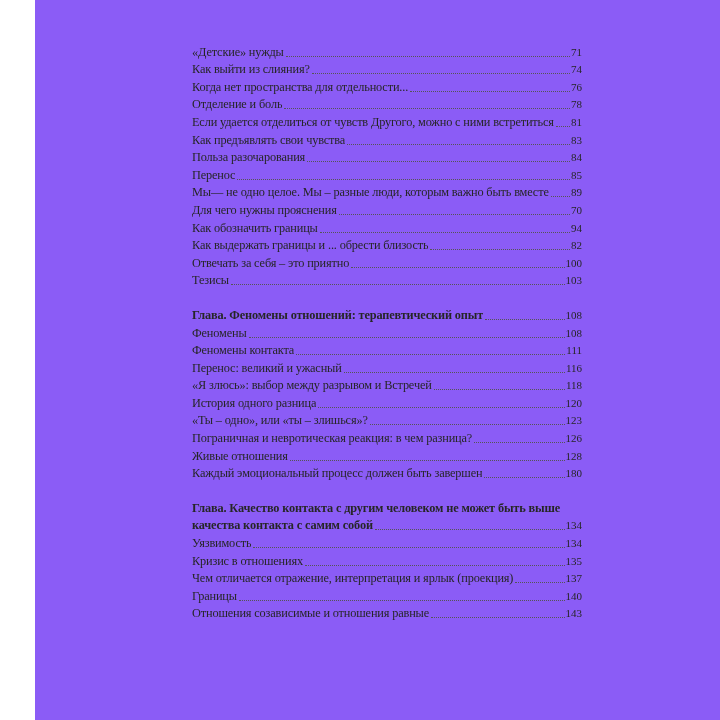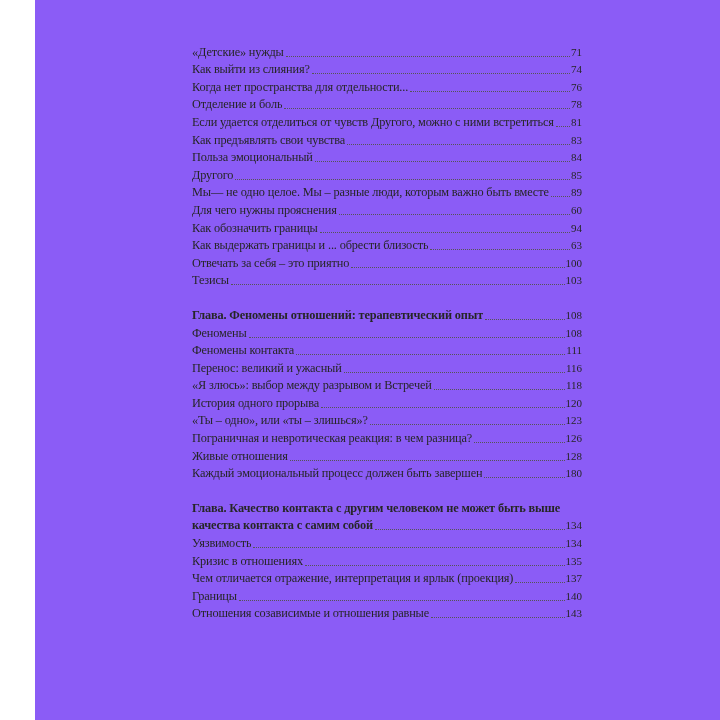--- a/index.html
+++ b/index.html
@@ -90,48 +90,48 @@
           <span class="title">Если удается отделиться от чувств Другого, можно с ними встретиться</span>
           <span class="leader"></span>
           <span class="pagenum">81</span>
         </div>
         <div class="row">
           <span class="title">Как предъявлять свои чувства</span>
           <span class="leader"></span>
           <span class="pagenum">83</span>
         </div>
         <div class="row">
-          <span class="title">Польза эмоциональный</span>
+          <span class="title">Польза разочарования</span>
           <span class="leader"></span>
           <span class="pagenum">84</span>
         </div>
         <div class="row">
-          <span class="title">Другого</span>
+          <span class="title">Перенос</span>
           <span class="leader"></span>
           <span class="pagenum">85</span>
         </div>
         <div class="row">
           <span class="title">Мы— не одно целое. Мы – разные люди, которым важно быть вместе</span>
           <span class="leader"></span>
           <span class="pagenum">89</span>
         </div>
         <div class="row">
           <span class="title">Для чего нужны прояснения</span>
           <span class="leader"></span>
-          <span class="pagenum">60</span>
+          <span class="pagenum">70</span>
         </div>
         <div class="row">
           <span class="title">Как обозначить границы</span>
           <span class="leader"></span>
           <span class="pagenum">94</span>
         </div>
         <div class="row">
           <span class="title">Как выдержать границы и ... обрести близость</span>
           <span class="leader"></span>
-          <span class="pagenum">63</span>
+          <span class="pagenum">82</span>
         </div>
         <div class="row">
           <span class="title">Отвечать за себя – это приятно</span>
           <span class="leader"></span>
           <span class="pagenum">100</span>
         </div>
         <div class="row">
           <span class="title">Тезисы</span>
           <span class="leader"></span>
           <span class="pagenum">103</span>
@@ -157,21 +157,21 @@
           <span class="title">Перенос: великий и ужасный</span>
           <span class="leader"></span>
           <span class="pagenum">116</span>
         </div>
         <div class="row">
           <span class="title">«Я злюсь»: выбор между разрывом и Встречей</span>
           <span class="leader"></span>
           <span class="pagenum">118</span>
         </div>
         <div class="row">
-          <span class="title">История одного прорыва </span>
+          <span class="title">История одного разница </span>
           <span class="leader"></span>
           <span class="pagenum">120</span>
         </div>
         <div class="row">
           <span class="title">«Ты – одно», или «ты – злишься»?</span>
           <span class="leader"></span>
           <span class="pagenum">123</span>
         </div>
         <div class="row">
           <span class="title">Пограничная и невротическая реакция: в чем разница?</span>

